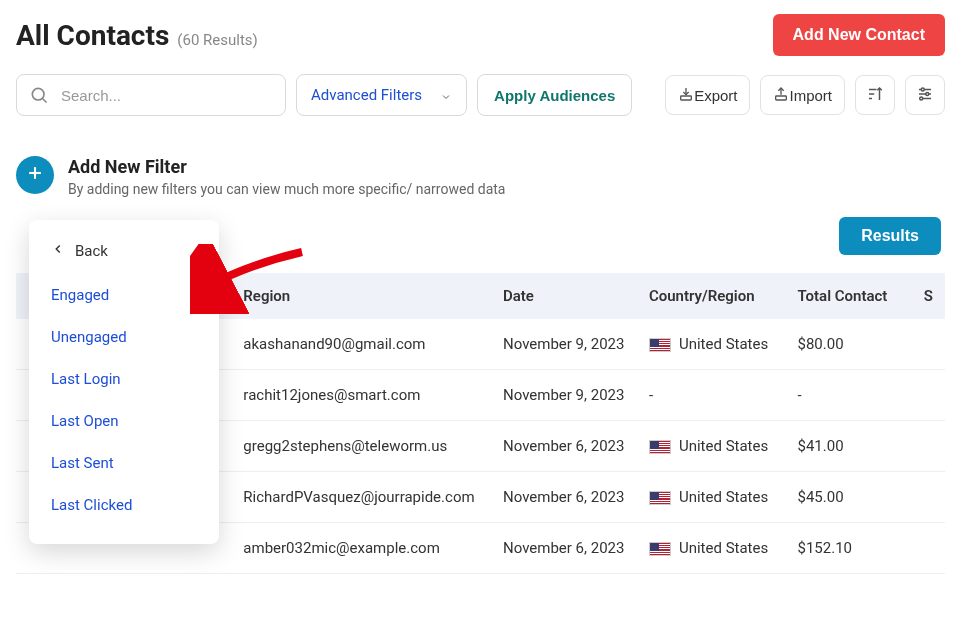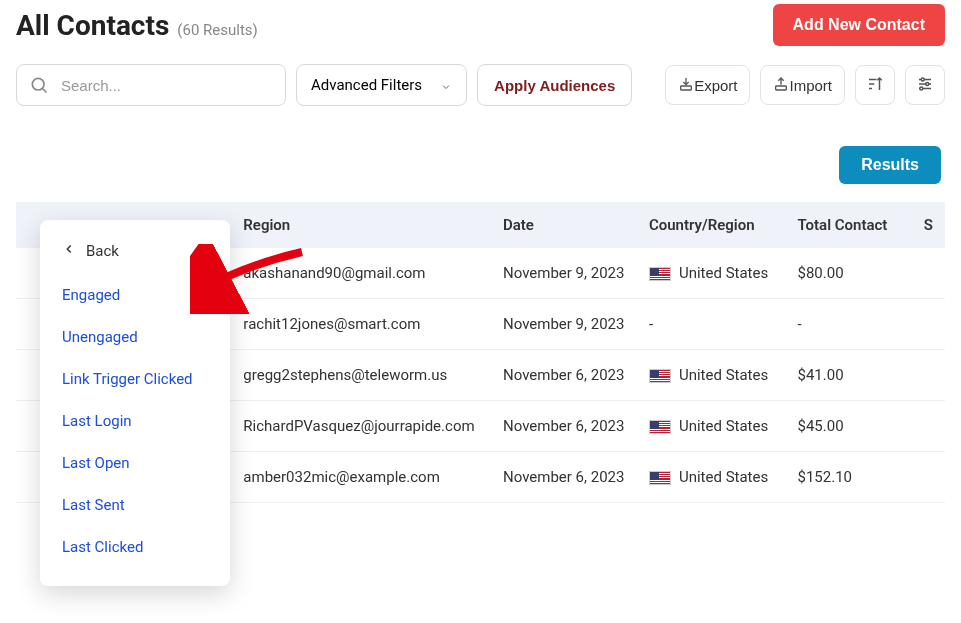--- a/index.html
+++ b/index.html
@@ -7,21 +7,21 @@
     margin: 0;
     padding: 0;
     font-family: -apple-system, BlinkMacSystemFont, "Segoe UI", Roboto, sans-serif;
     background: #fff;
     color: #222;
     width: 961px;
     height: 623px;
     overflow: hidden;
     position: relative;
   }
-  .page { padding: 4px 16px; position: relative; }
+  .page { padding: 14px 16px; position: relative; }
 
   
   .header-row { display: flex; align-items: center; justify-content: space-between; margin-bottom: 18px; }
   .title-group { display: flex; align-items: baseline; gap: 8px; }
   .page-title { font-size: 28px; font-weight: 700; color: #222; margin: 0; }
   .result-count { font-size: 15px; color: #888; }
   .btn-primary {
     background: #ef4444;
     color: #fff;
     border: none;
@@ -45,28 +45,28 @@
     color: #333; background: transparent;
   }
   .search-wrap input::placeholder { color: #999; }
   .search-icon { width: 20px; height: 20px; margin-right: 10px; }
   .search-icon svg { stroke: #888; }
 
   .select-like {
     display: flex; align-items: center; gap: 18px;
     border: 1px solid #d9d9d9; border-radius: 8px;
     height: 42px; padding: 0 14px;
-    font-size: 15px; color: #000000; background: #fff; cursor: pointer;
+    font-size: 15px; color: #1d4ed8; background: #fff; cursor: pointer;
   }
   .chevron-down { width: 12px; height: 12px; }
 
   .btn-outline {
     border: 1px solid #d9d9d9; border-radius: 8px;
     height: 42px; padding: 0 16px;
-    font-size: 15px; color: #7f1d1d; font-weight: 600;
+    font-size: 15px; color: #0f766e; font-weight: 600;
     background: #fff; cursor: pointer;
   }
 
   .toolbar-spacer { flex: 1; }
   .toolbtn {
     display: inline-flex; align-items: center; 
     border: 1px solid #e2e2e2; border-radius: 8px;
     height: 40px; padding: 0 12px; font-size: 15px;
     color: #333; background: #fff; cursor: pointer;
   }
@@ -135,21 +135,21 @@
   }
   .col-email { width: 260px; }
   .col-date  { width: 150px; }
   .col-cr    { width: 150px; }
   .col-rev   { width: 130px; text-align: left; }
   .col-last  { width: 30px; }
 
   
   .dropdown {
     position: absolute;
-    left: 40px; top: 220px;
+    left: 29px; top: 220px;
     width: 190px;
     background: #fff;
     border-radius: 8px;
     box-shadow: 0 8px 26px rgba(0,0,0,0.16);
     padding: 16px 0 18px 0;
     z-index: 30;
   }
   .dd-back {
     display: flex; align-items: center; gap: 10px;
     padding: 6px 22px 14px 22px;
@@ -247,20 +247,34 @@
             <line x1="4" y1="12" x2="20" y2="12"></line>
             <line x1="4" y1="18" x2="20" y2="18"></line>
             <circle cx="9" cy="6" r="2" fill="#fff"></circle>
             <circle cx="15" cy="12" r="2" fill="#fff"></circle>
             <circle cx="7" cy="18" r="2" fill="#fff"></circle>
           </svg>
       </span>
     </button>
   </div>
 
+  <div class="addfilter">
+    <div class="addfilter-icon">
+      <span>
+        <svg viewBox="0 0 24 24" width="20" height="20" stroke="#fff" stroke-width="2.5">
+            <line x1="12" y1="5" x2="12" y2="19"></line>
+            <line x1="5" y1="12" x2="19" y2="12"></line>
+          </svg>
+      </span>
+    </div>
+    <div>
+      <p class="addfilter-title">Add New Filter</p>
+      <p class="addfilter-sub">By adding new filters you can view much more specific/ narrowed data</p>
+    </div>
+  </div>
 
   <div class="filterbar">
     <button class="btn-filter">Results</button>
   </div>
 
   <table class="tbl">
     <colgroup>
       <col style="width:230px">
         <col class="col-email">
         <col class="col-date">
@@ -327,21 +341,20 @@
       <span>
         <svg viewBox="0 0 24 24" width="14" height="14" fill="none" stroke="#333" stroke-width="2.5">
             <polyline points="15 18 9 12 15 6"></polyline>
           </svg>
       </span>
       <span>Back</span>
     </div>
     <div id="dd-items">
         <div class="dd-item">Engaged</div>
         <div class="dd-item">Unengaged</div>
-        <div class="dd-item">Link Trigger Clicked</div>
         <div class="dd-item">Last Login</div>
         <div class="dd-item">Last Open</div>
         <div class="dd-item">Last Sent</div>
         <div class="dd-item">Last Clicked</div>
       </div>
   </div>
 
   <div class="arrow-wrap">
     <svg viewBox="0 0 120 70" width="120" height="70">
       <defs>

